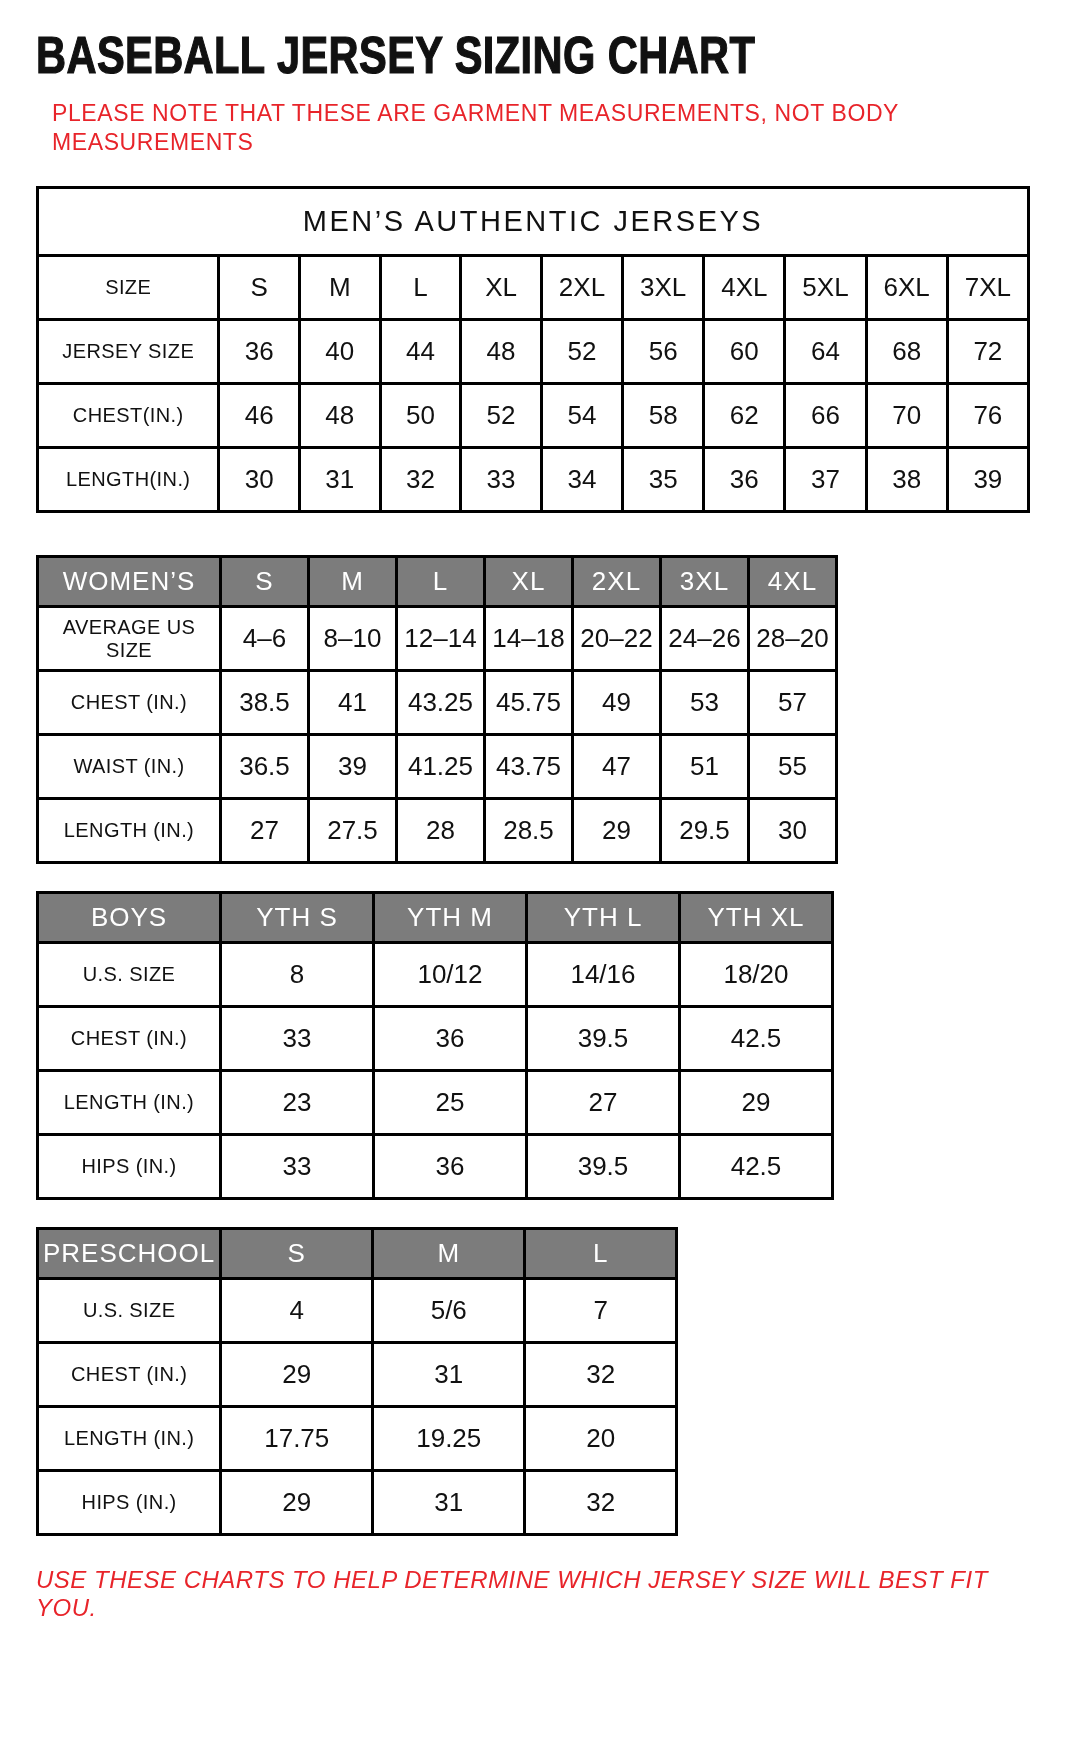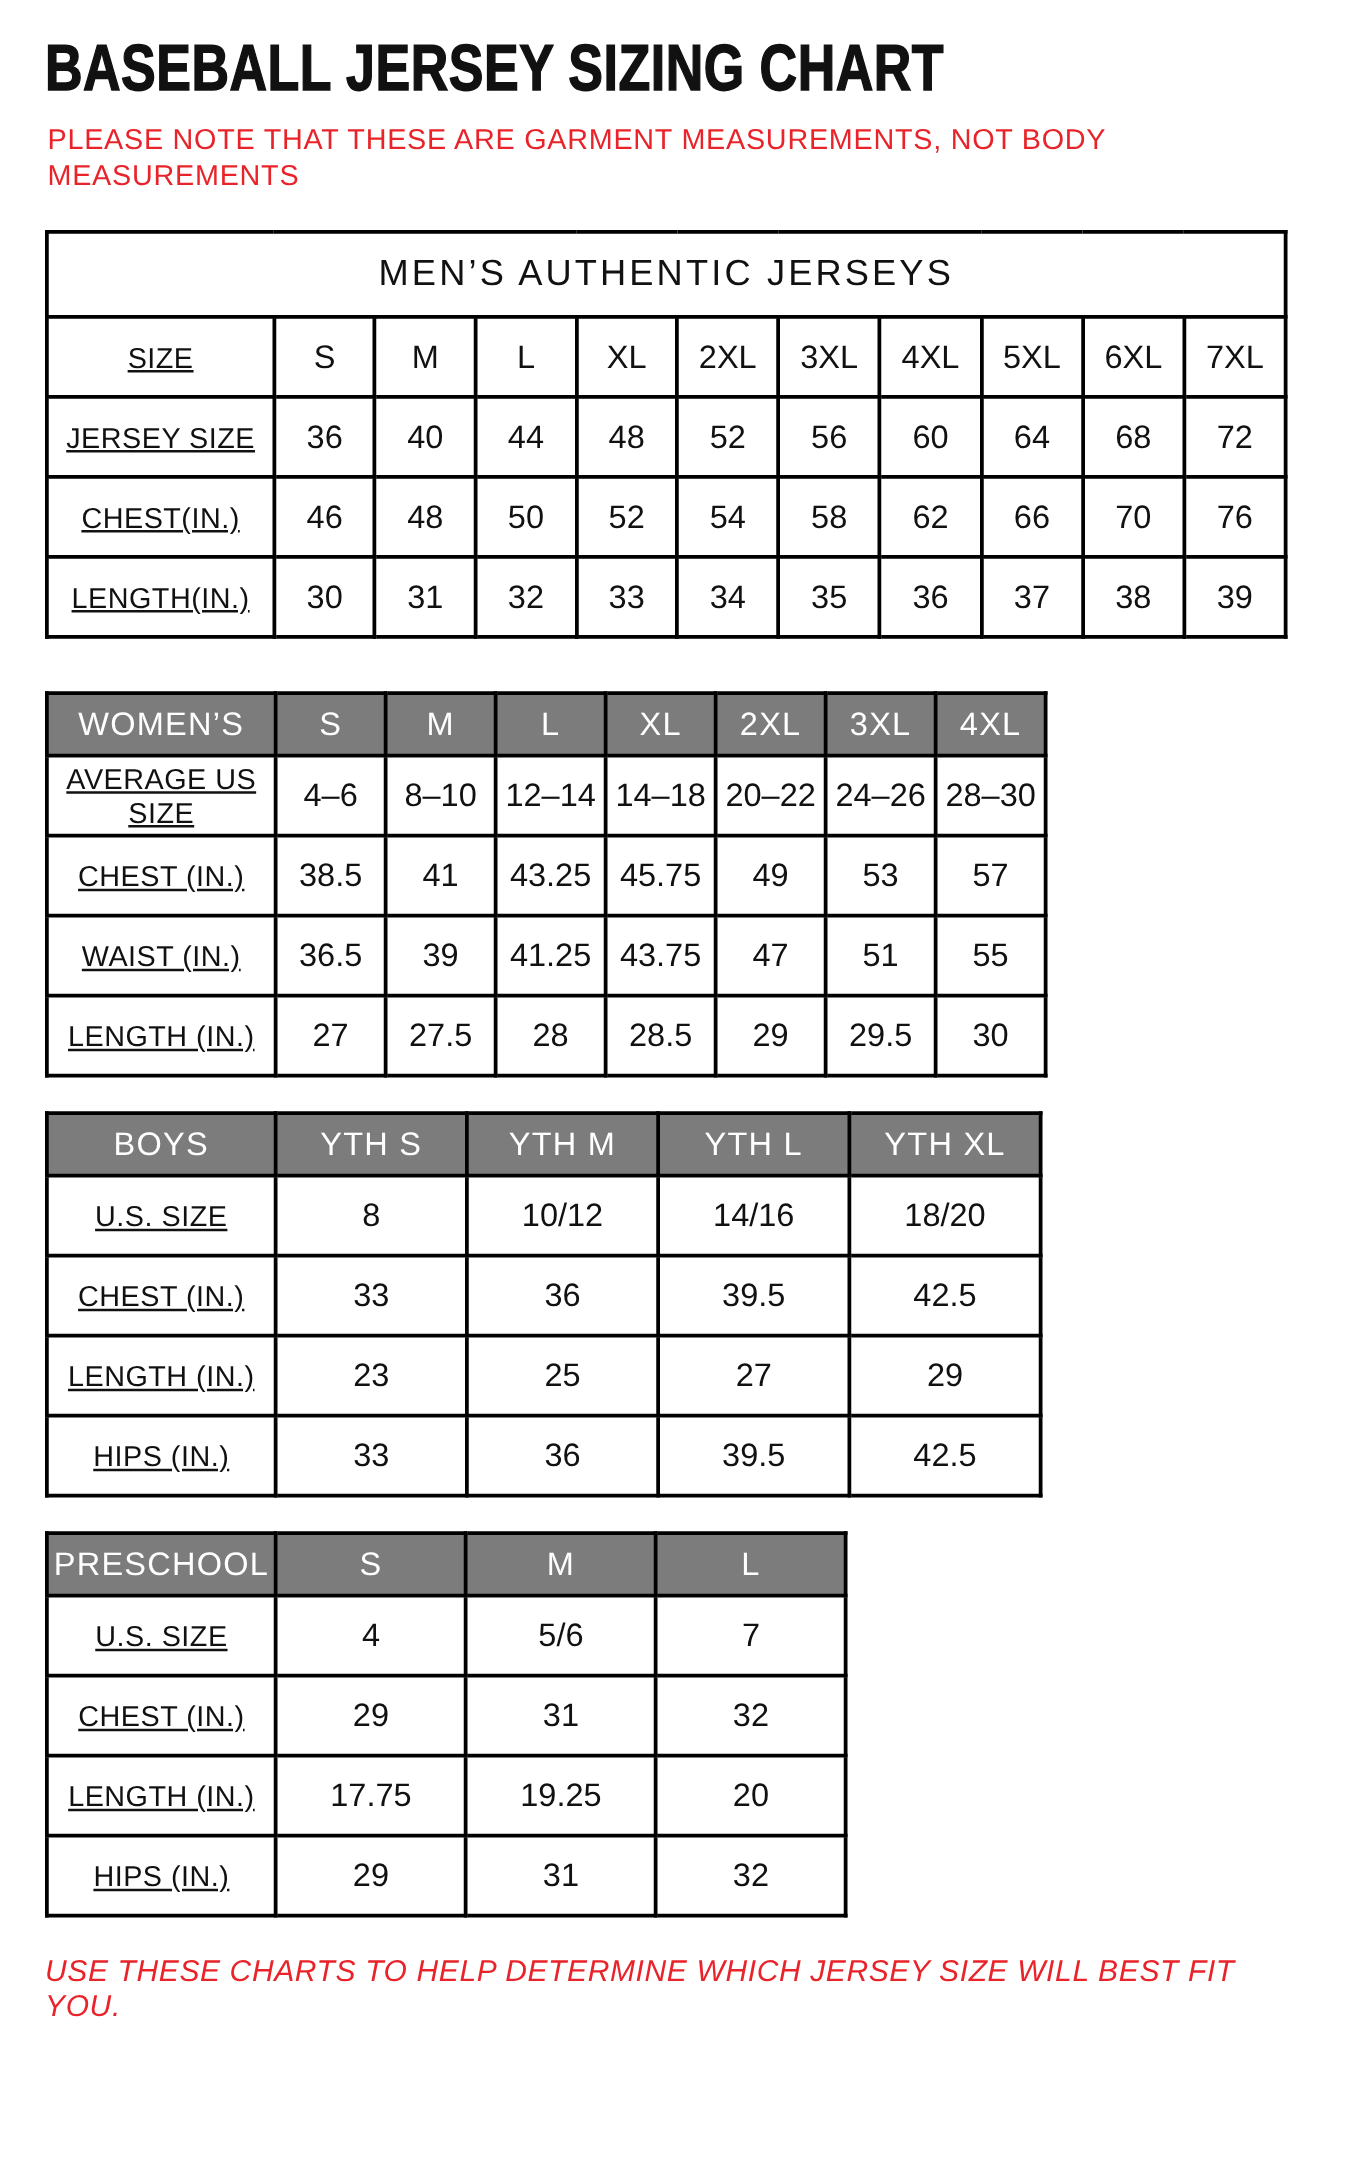--- a/index.html
+++ b/index.html
@@ -23,21 +23,21 @@
     font-size:52px;
     font-weight:bold;
     line-height:1.05;
     white-space:nowrap;
     transform:scaleX(0.80);
     transform-origin:left center;
     -webkit-text-stroke:1.2px currentColor;
     letter-spacing:0.5px;
   }
   .note{
-    margin:2px;
+    margin:16px;
     color:var(--accent-red);
     font-size:23px;
     line-height:1.3;
     letter-spacing:0.6px;
     max-width:900px;
   }
   table.tbl{
     border-collapse:collapse;
     table-layout:fixed;
   }
@@ -48,24 +48,23 @@
     background:#ffffff;
     font-weight:normal;
     color:var(--text-black);
   }
   .tbl td{
     font-size:26px;
     height:64px;
     padding:2px 4px;
   }
   .tbl td.row-label{
-    font-size:23px;
+    font-size:20px;
     letter-spacing:0.4px;
     line-height:1.15;
-    text-decoration:underline;
   }
   .band{
     background:var(--header-gray);
     color:#ffffff;
     font-size:29px;
     letter-spacing:2.5px;
     height:68px;
   }
   thead.gray th{
     background:var(--header-gray);
@@ -186,21 +185,21 @@
       </thead>
     <tbody>
         <tr>
           <td class="row-label">AVERAGE US SIZE</td>
           <td>4–6</td>
           <td>8–10</td>
           <td>12–14</td>
           <td>14–18</td>
           <td>20–22</td>
           <td>24–26</td>
-          <td>28–30</td>
+          <td>28–20</td>
         </tr>
         <tr>
           <td class="row-label">CHEST (IN.)</td>
           <td>38.5</td>
           <td>41</td>
           <td>43.25</td>
           <td>45.75</td>
           <td>49</td>
           <td>53</td>
           <td>57</td>

